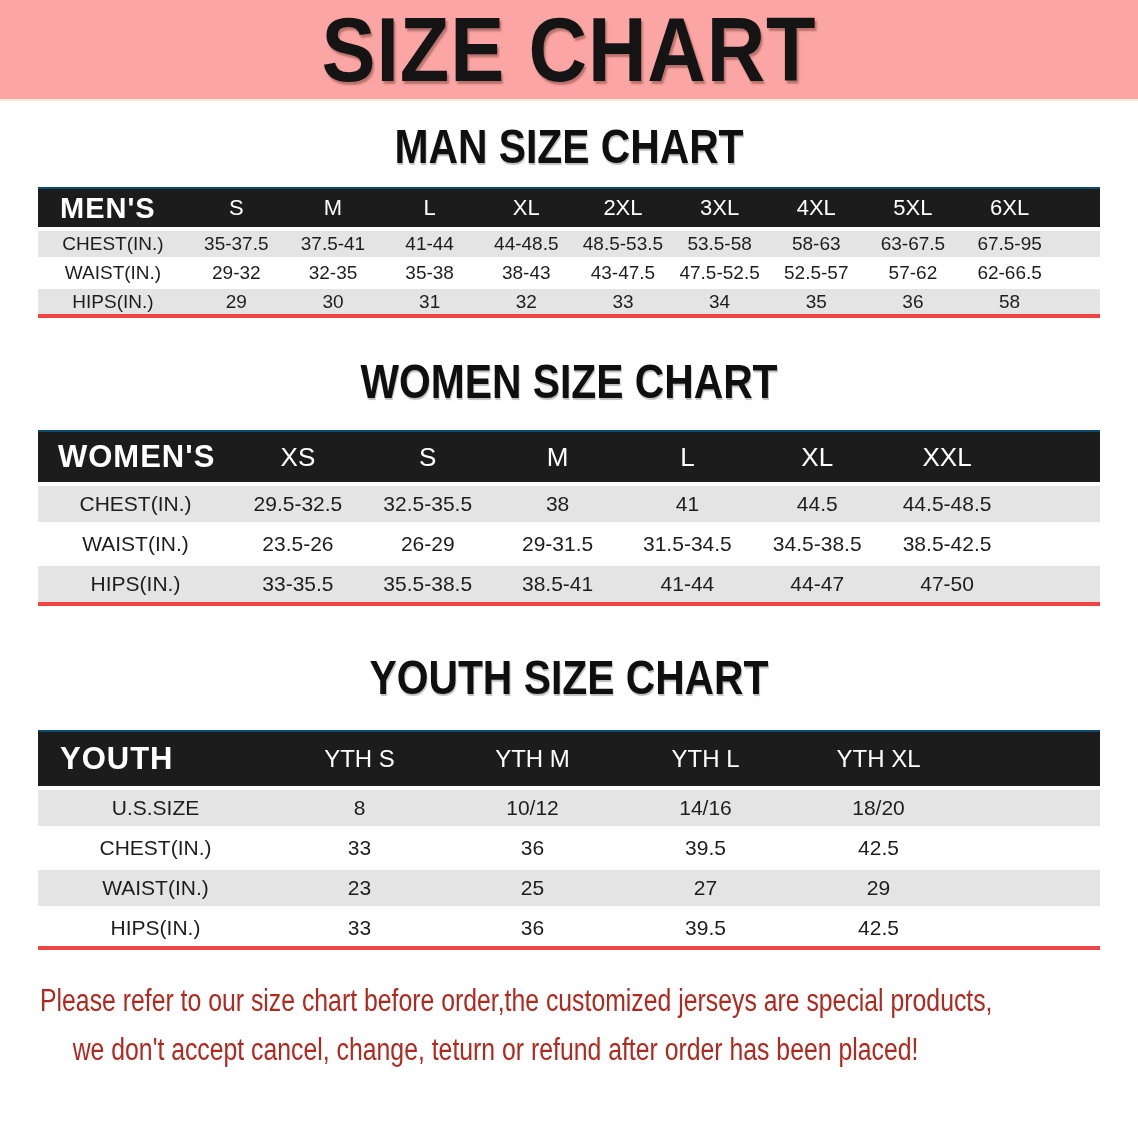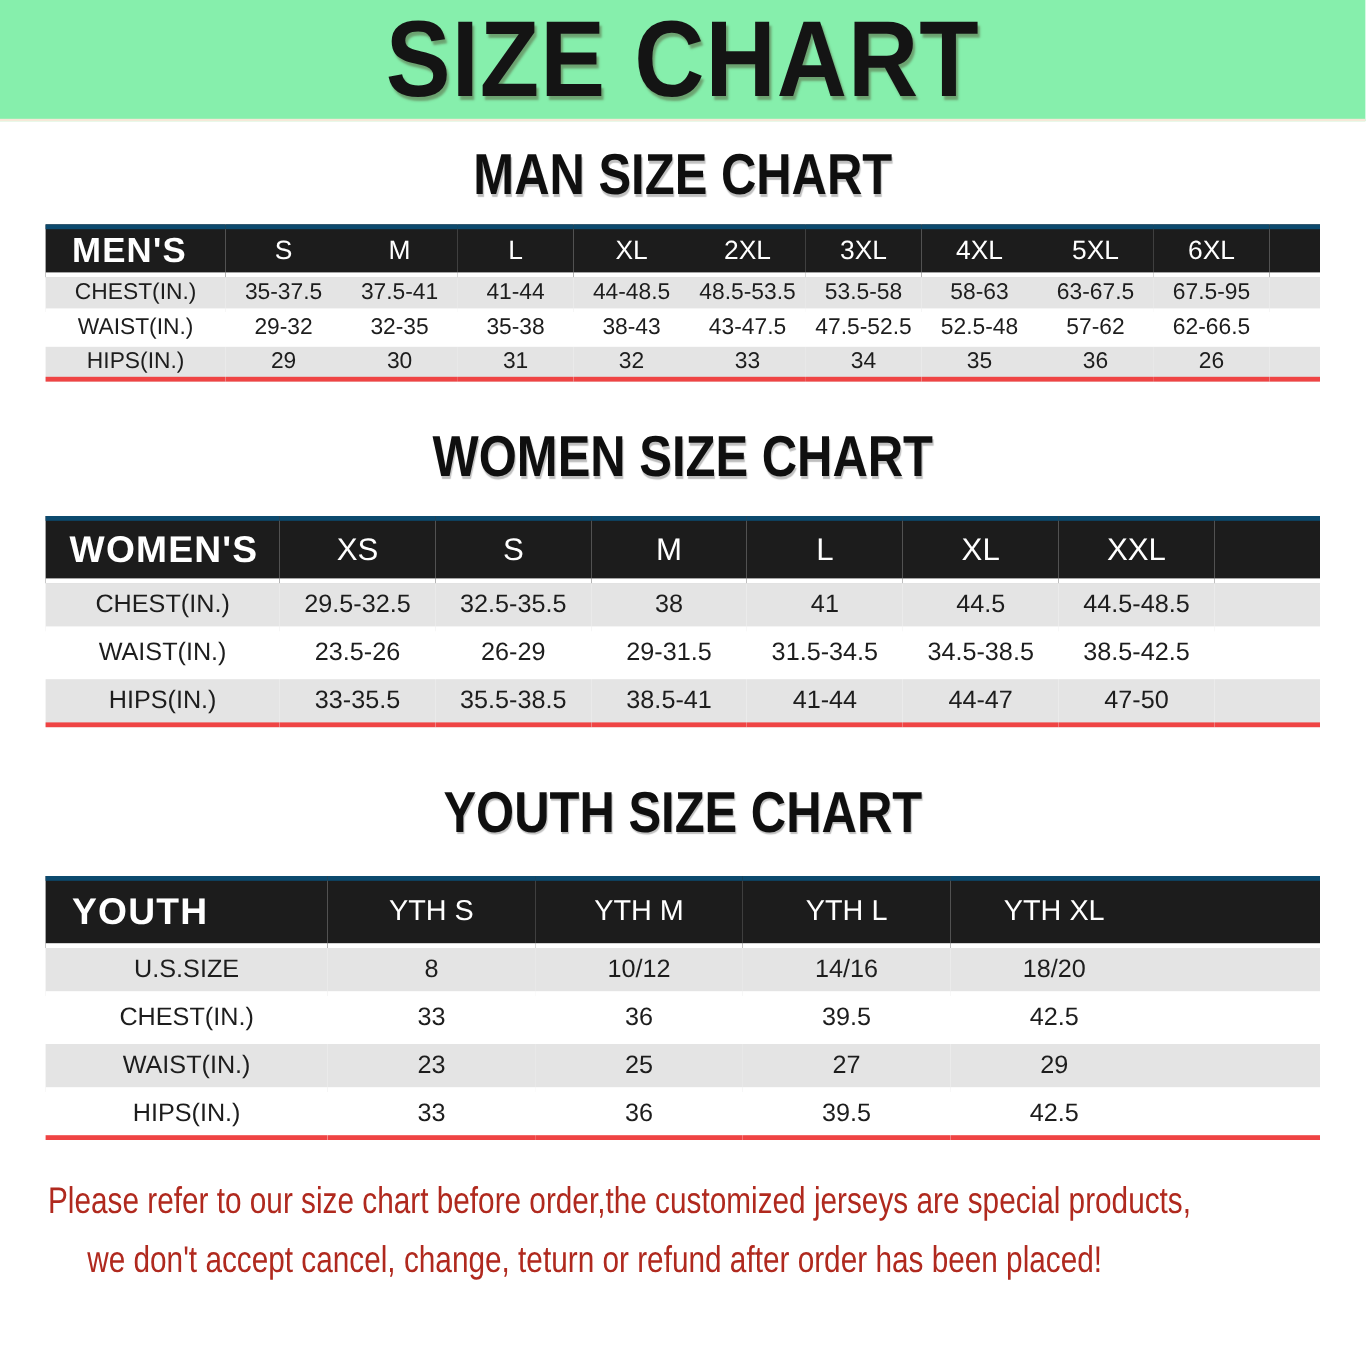--- a/index.html
+++ b/index.html
@@ -43,21 +43,21 @@
 
   
   .size-table {
     width: 1062px; margin: 0 auto;
     border-collapse: separate; border-spacing: 0;
     table-layout: fixed;
   }
   .size-table th {
     background: #1C1C1C; color: #fff;
     font-weight: 400; text-align: center;
-    border-top: 4px solid #0c4a6e;
+    border-top: 2px solid #0c4a6e;
     border-bottom: 4px solid #ffffff;
     padding: 0;
   }
   .size-table th.group {
     text-align: left; font-weight: 700; letter-spacing: 1px;
   }
   .size-table td {
     text-align: center; color: #1d1d1d;
     background: #ffffff;
     border-bottom: 4px solid #ffffff;
@@ -97,21 +97,21 @@
     white-space: nowrap;
     transform: scaleX(0.8);
     transform-origin: left center;
   }
 </style>
 </head>
 <body>
 
 <div class="page">
 
-  <header class="banner" style="background: #86efac;">
+  <header class="banner" style="background: #fca5a5;">
     <h1 class="banner-title">SIZE CHART</h1>
   </header>
 
   <main>
 
     <section class="sec sec-men">
       <h2 class="sec-heading">MAN SIZE CHART</h2>
       <table class="size-table t0">
           <colgroup>
             <col class="c-label">
@@ -156,36 +156,36 @@
               <td class="fill"></td>
             </tr>
             <tr>
               <td class="row-label">WAIST(IN.)</td>
               <td>29-32</td>
               <td>32-35</td>
               <td>35-38</td>
               <td>38-43</td>
               <td>43-47.5</td>
               <td>47.5-52.5</td>
-              <td>52.5-48</td>
+              <td>52.5-57</td>
               <td>57-62</td>
               <td>62-66.5</td>
               <td class="fill"></td>
             </tr>
             <tr>
               <td class="row-label">HIPS(IN.)</td>
               <td>29</td>
               <td>30</td>
               <td>31</td>
               <td>32</td>
               <td>33</td>
               <td>34</td>
               <td>35</td>
               <td>36</td>
-              <td>26</td>
+              <td>58</td>
               <td class="fill"></td>
             </tr>
           </tbody>
         </table>
     </section>
 
     <section class="sec sec-women">
       <h2 class="sec-heading">WOMEN SIZE CHART</h2>
       <table class="size-table t1">
           <colgroup>

